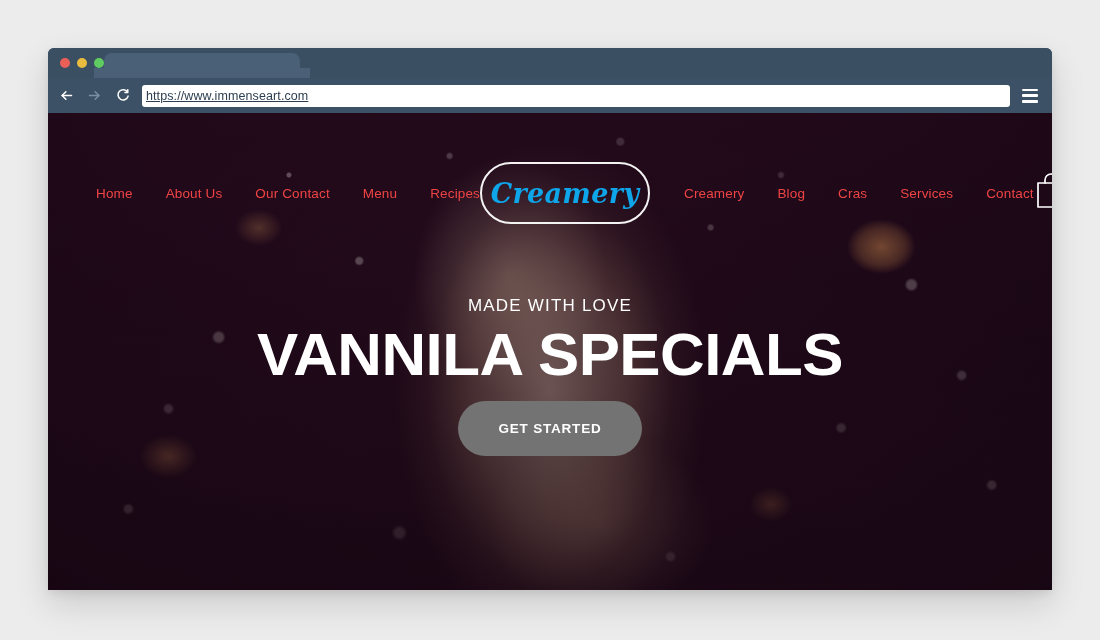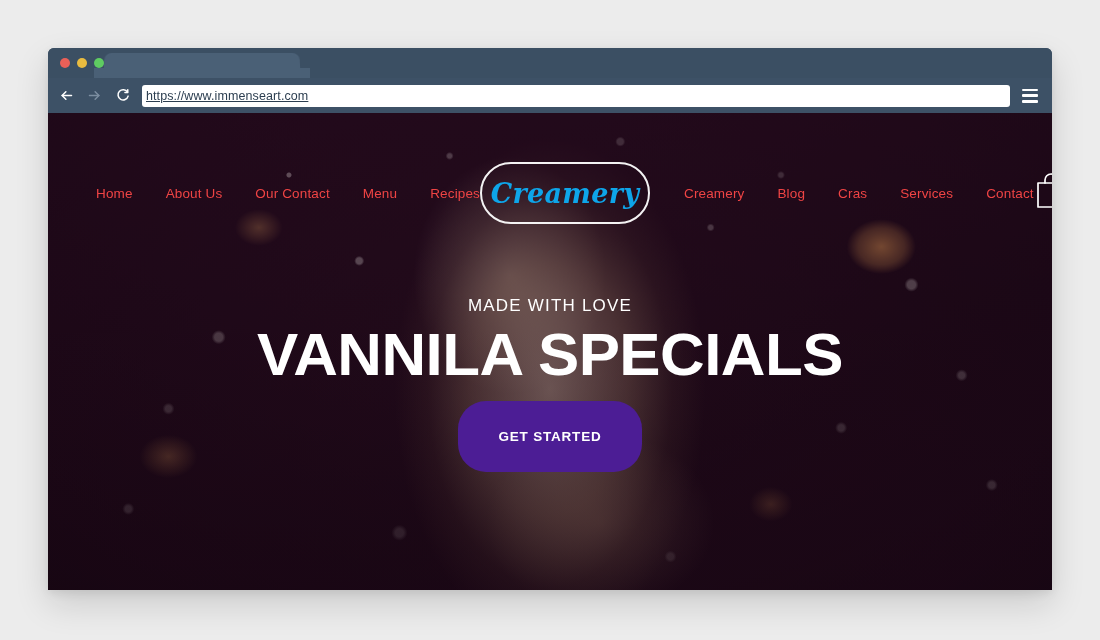--- a/index.html
+++ b/index.html
@@ -257,26 +257,26 @@
     margin-bottom: 16px;
   }
   .hero-desc {
     color: #f3eef1;
     font-size: 12.8px;
     letter-spacing: 0.05px;
     margin-bottom: 34px;
   }
   .cta-btn {
     display: inline-block;
-    background: #4c1d95;
+    background: #737373;
     color: #ffffff;
     font-size: 13.5px;
     font-weight: bold;
     letter-spacing: 0.8px;
-    padding: 28px 40px;
+    padding: 20px 40px;
     border: none;
     border-radius: 28px;
     cursor: pointer;
     font-family: "Liberation Sans", sans-serif;
   }
 </style>
 </head>
 <body>
 
 <div class="browser-window">

